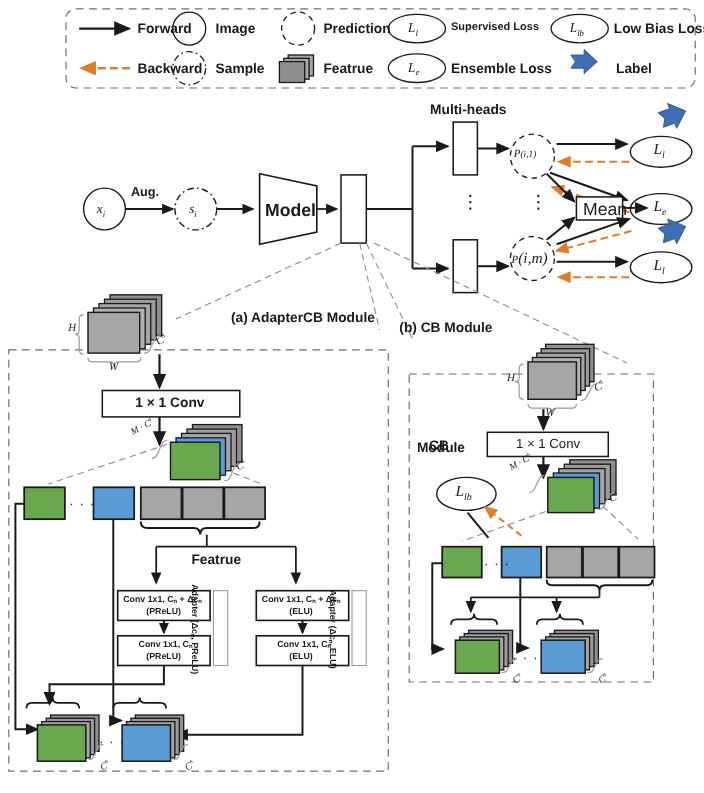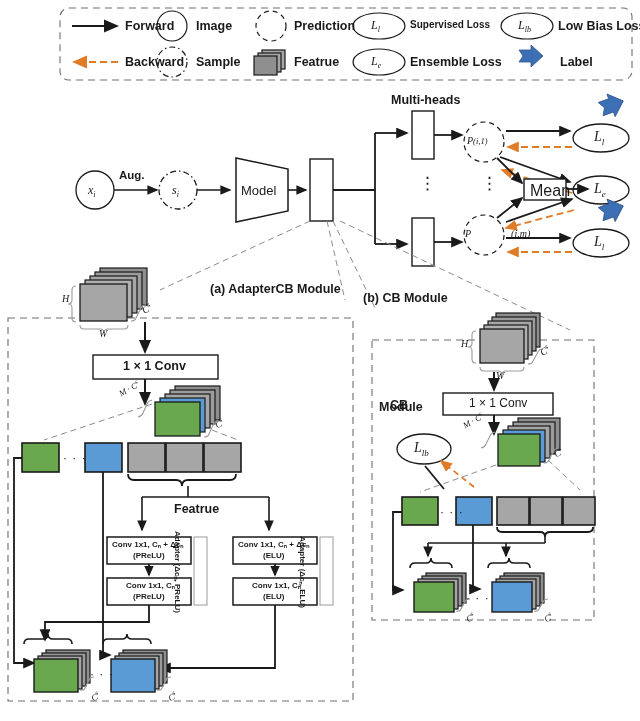--- a/index.html
+++ b/index.html
@@ -265,29 +265,29 @@
 <div class="t" style="left:558px;top:20px;font-size:12.5px;font-weight:bold;">Low Bias Loss</div>
 <div class="t" style="left:560px;top:56px;font-size:12.5px;font-weight:bold;">Label</div>
 
 <div class="t ital" style="left:88px;top:184px;font-size:12px;">
   <span>x</span><sub style="font-size:8px;">i</sub>
 </div>
 <div class="t" style="left:119px;top:170px;font-size:11.5px;font-weight:bold;">Aug.</div>
 <div class="t ital" style="left:172px;top:184px;font-size:12px;">
   <span>s</span><sub style="font-size:8px;">i</sub>
 </div>
-<div class="t" style="left:241px;top:184px;font-size:13px;">Model</div>
+<div class="t" style="left:241px;top:184px;font-size:16px;font-weight:bold;">Model</div>
 <div class="t" style="left:391px;top:94px;font-size:12.5px;font-weight:bold;">Multi-heads</div>
 <div class="t" style="left:419px;top:175px;font-size:17px;">⋮</div>
 <div class="t" style="left:481px;top:175px;font-size:17px;">⋮</div>
 <div class="t ital" style="left:467px;top:136px;font-size:10px;">
   <span>P</span><span style="font-size:8.5px;text-align:right;">(i,1)</span>
 </div>
 <div class="t ital" style="left:465px;top:229px;font-size:10px;">
-  <span>P</span><span style="font-size:10px;margin-left:40px;">(i,m)</span>
+  <span>P</span><span style="font-size:14px;">(i,m)</span>
 </div>
 <div class="t" style="left:530px;top:183px;font-size:16px;text-align:center;">Mean</div>
 <div class="t ital" style="left:594px;top:130px;font-size:14px;">
   <span>L</span><sub style="font-size:9px;">l</sub>
 </div>
 <div class="t ital" style="left:594px;top:182px;font-size:14px;">
   <span>L</span><sub style="font-size:9px;">e</sub>
 </div>
 <div class="t ital" style="left:594px;top:235px;font-size:14px;">
   <span>L</span><sub style="font-size:9px;">l</sub>

